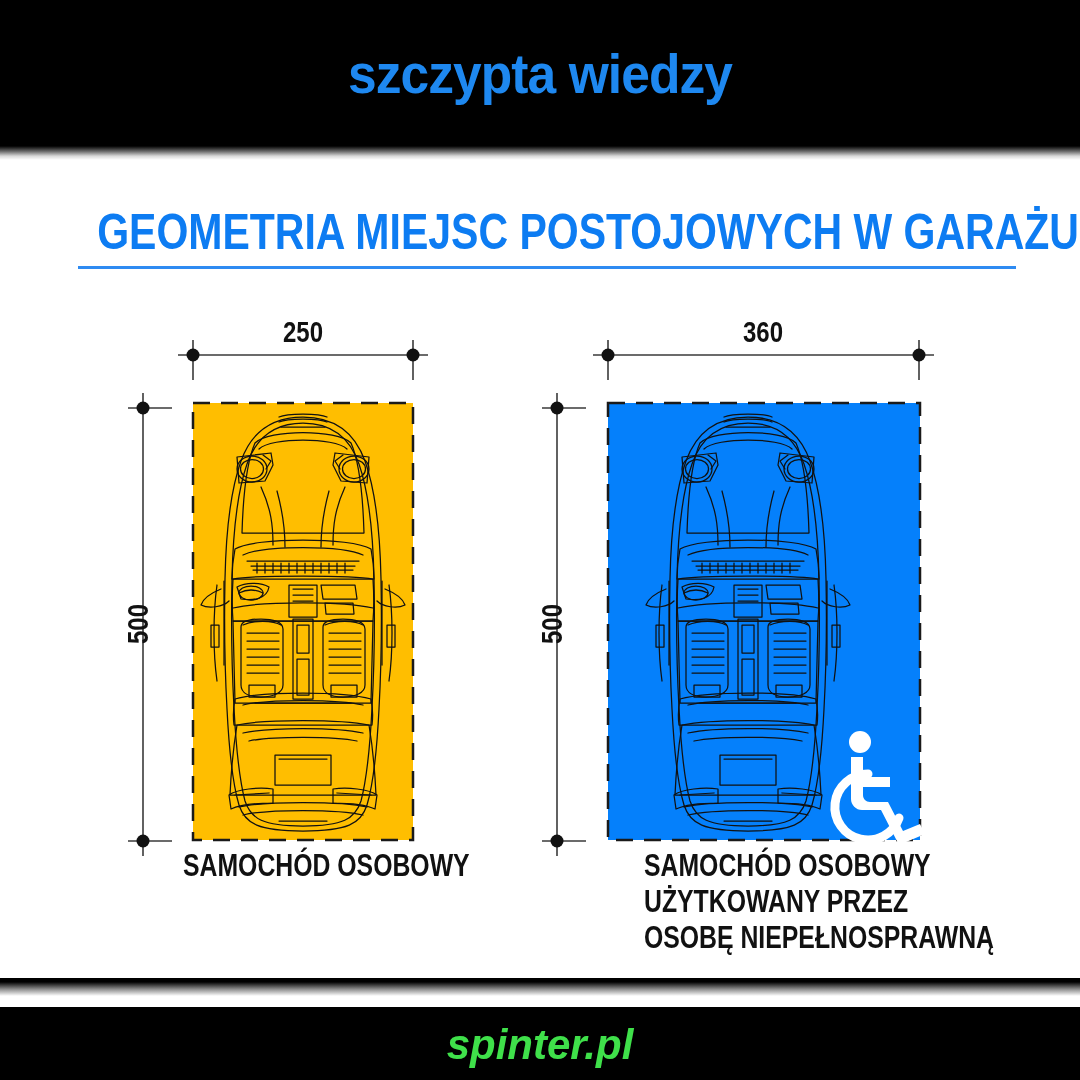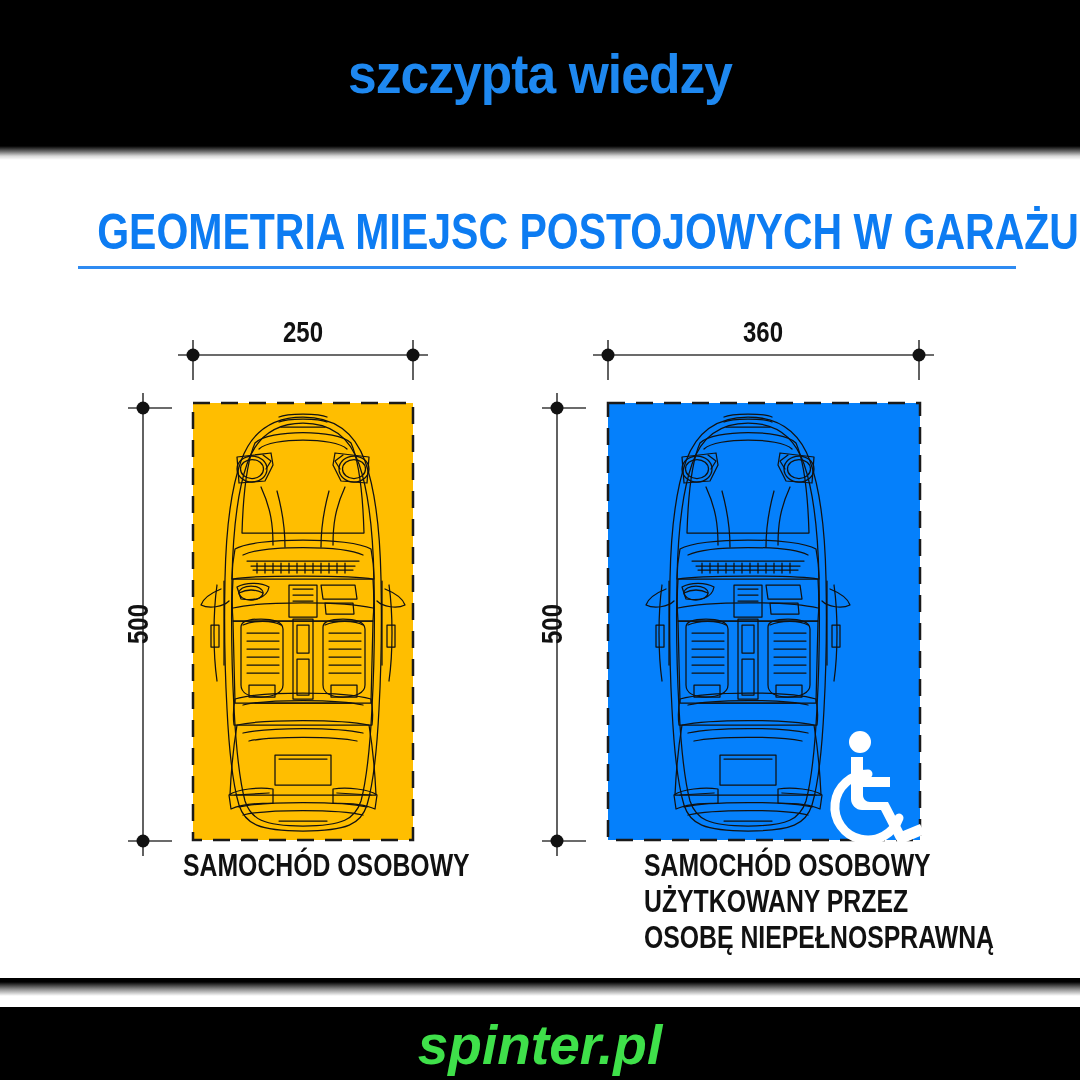--- a/index.html
+++ b/index.html
@@ -34,21 +34,21 @@
   .caption{position:absolute;text-align:center;font-family:"Liberation Sans",sans-serif;
       font-weight:bold;color:#111;font-size:31px;line-height:36px;
       transform:scaleX(.80);transform-origin:center;white-space:nowrap;}
 
   
   .footer-fade{position:absolute;left:0;top:978px;width:1080px;height:18px;
       background:linear-gradient(to bottom,#000 0%,#000 22%,#8d8d8d 62%,#fff 100%);}
   .footer-band{position:absolute;left:0;top:1007px;width:1080px;height:73px;background:#000;}
   .footer-logo{position:absolute;left:0;top:1018px;width:1080px;text-align:center;
       font-family:"Liberation Sans",sans-serif;font-style:italic;font-weight:bold;
-      font-size:55px;line-height:54px;}
+      font-size:42px;line-height:54px;}
 </style>
 </head>
 <body>
 
 <div id="page">
 
   <div class="header-band"></div>
   <div class="header-fade"></div>
   <div class="brand" style="color:#1E88F0">szczypta wiedzy</div>
 

